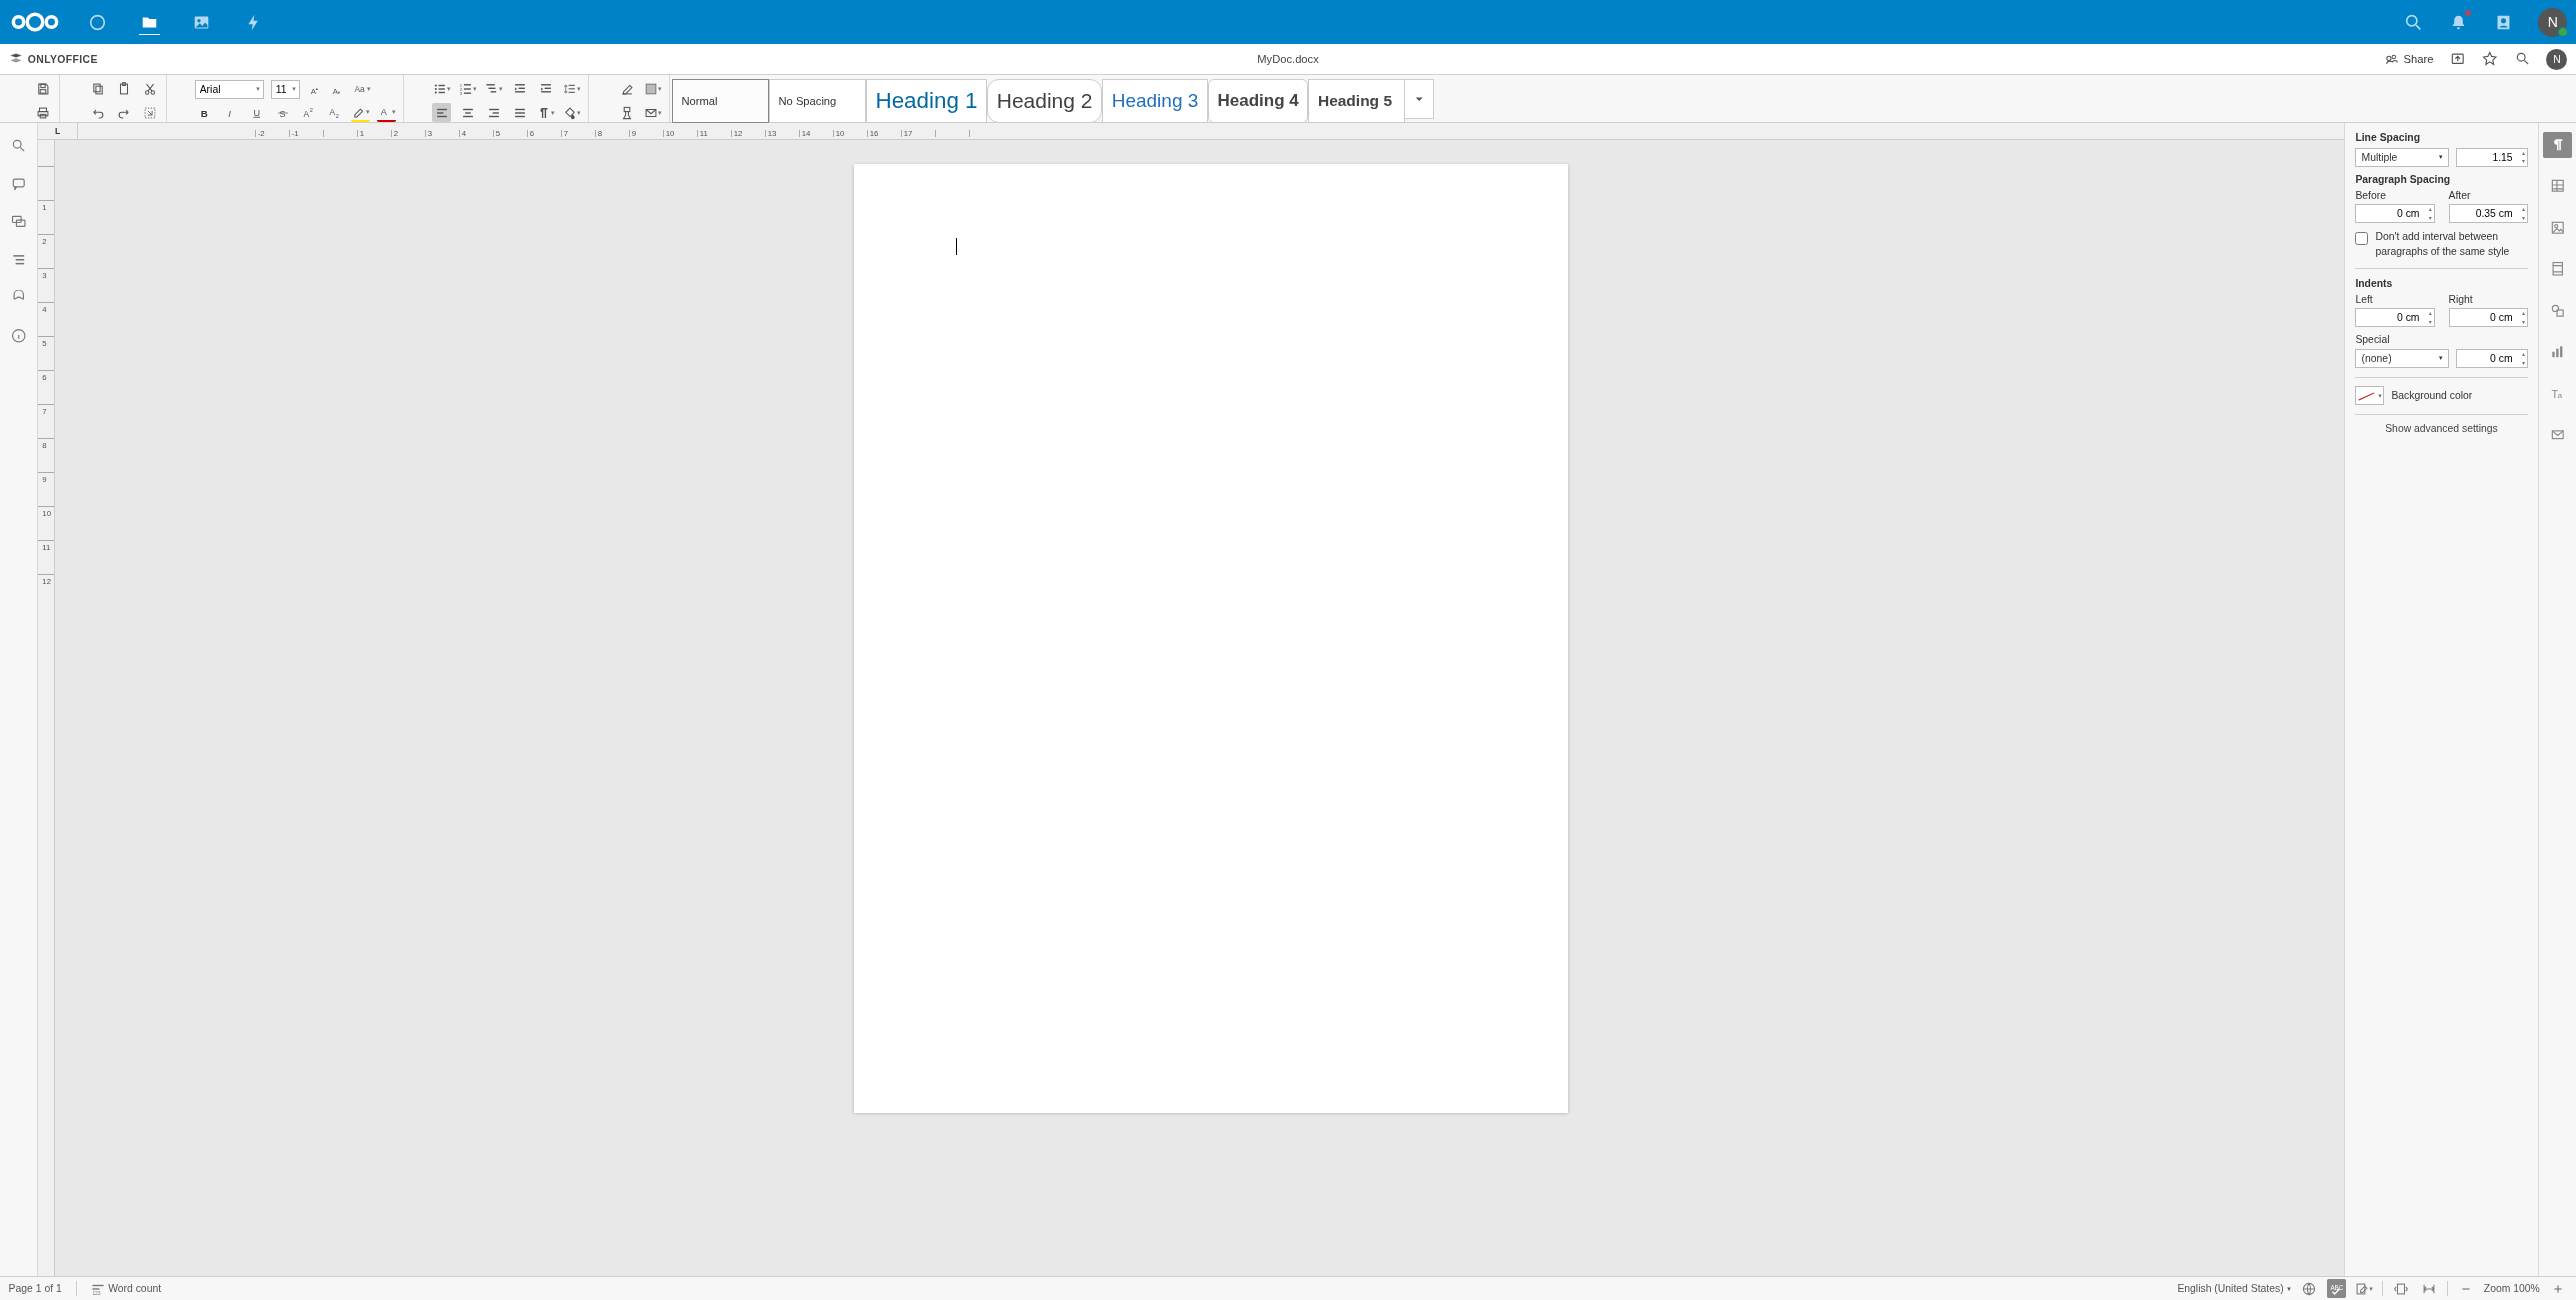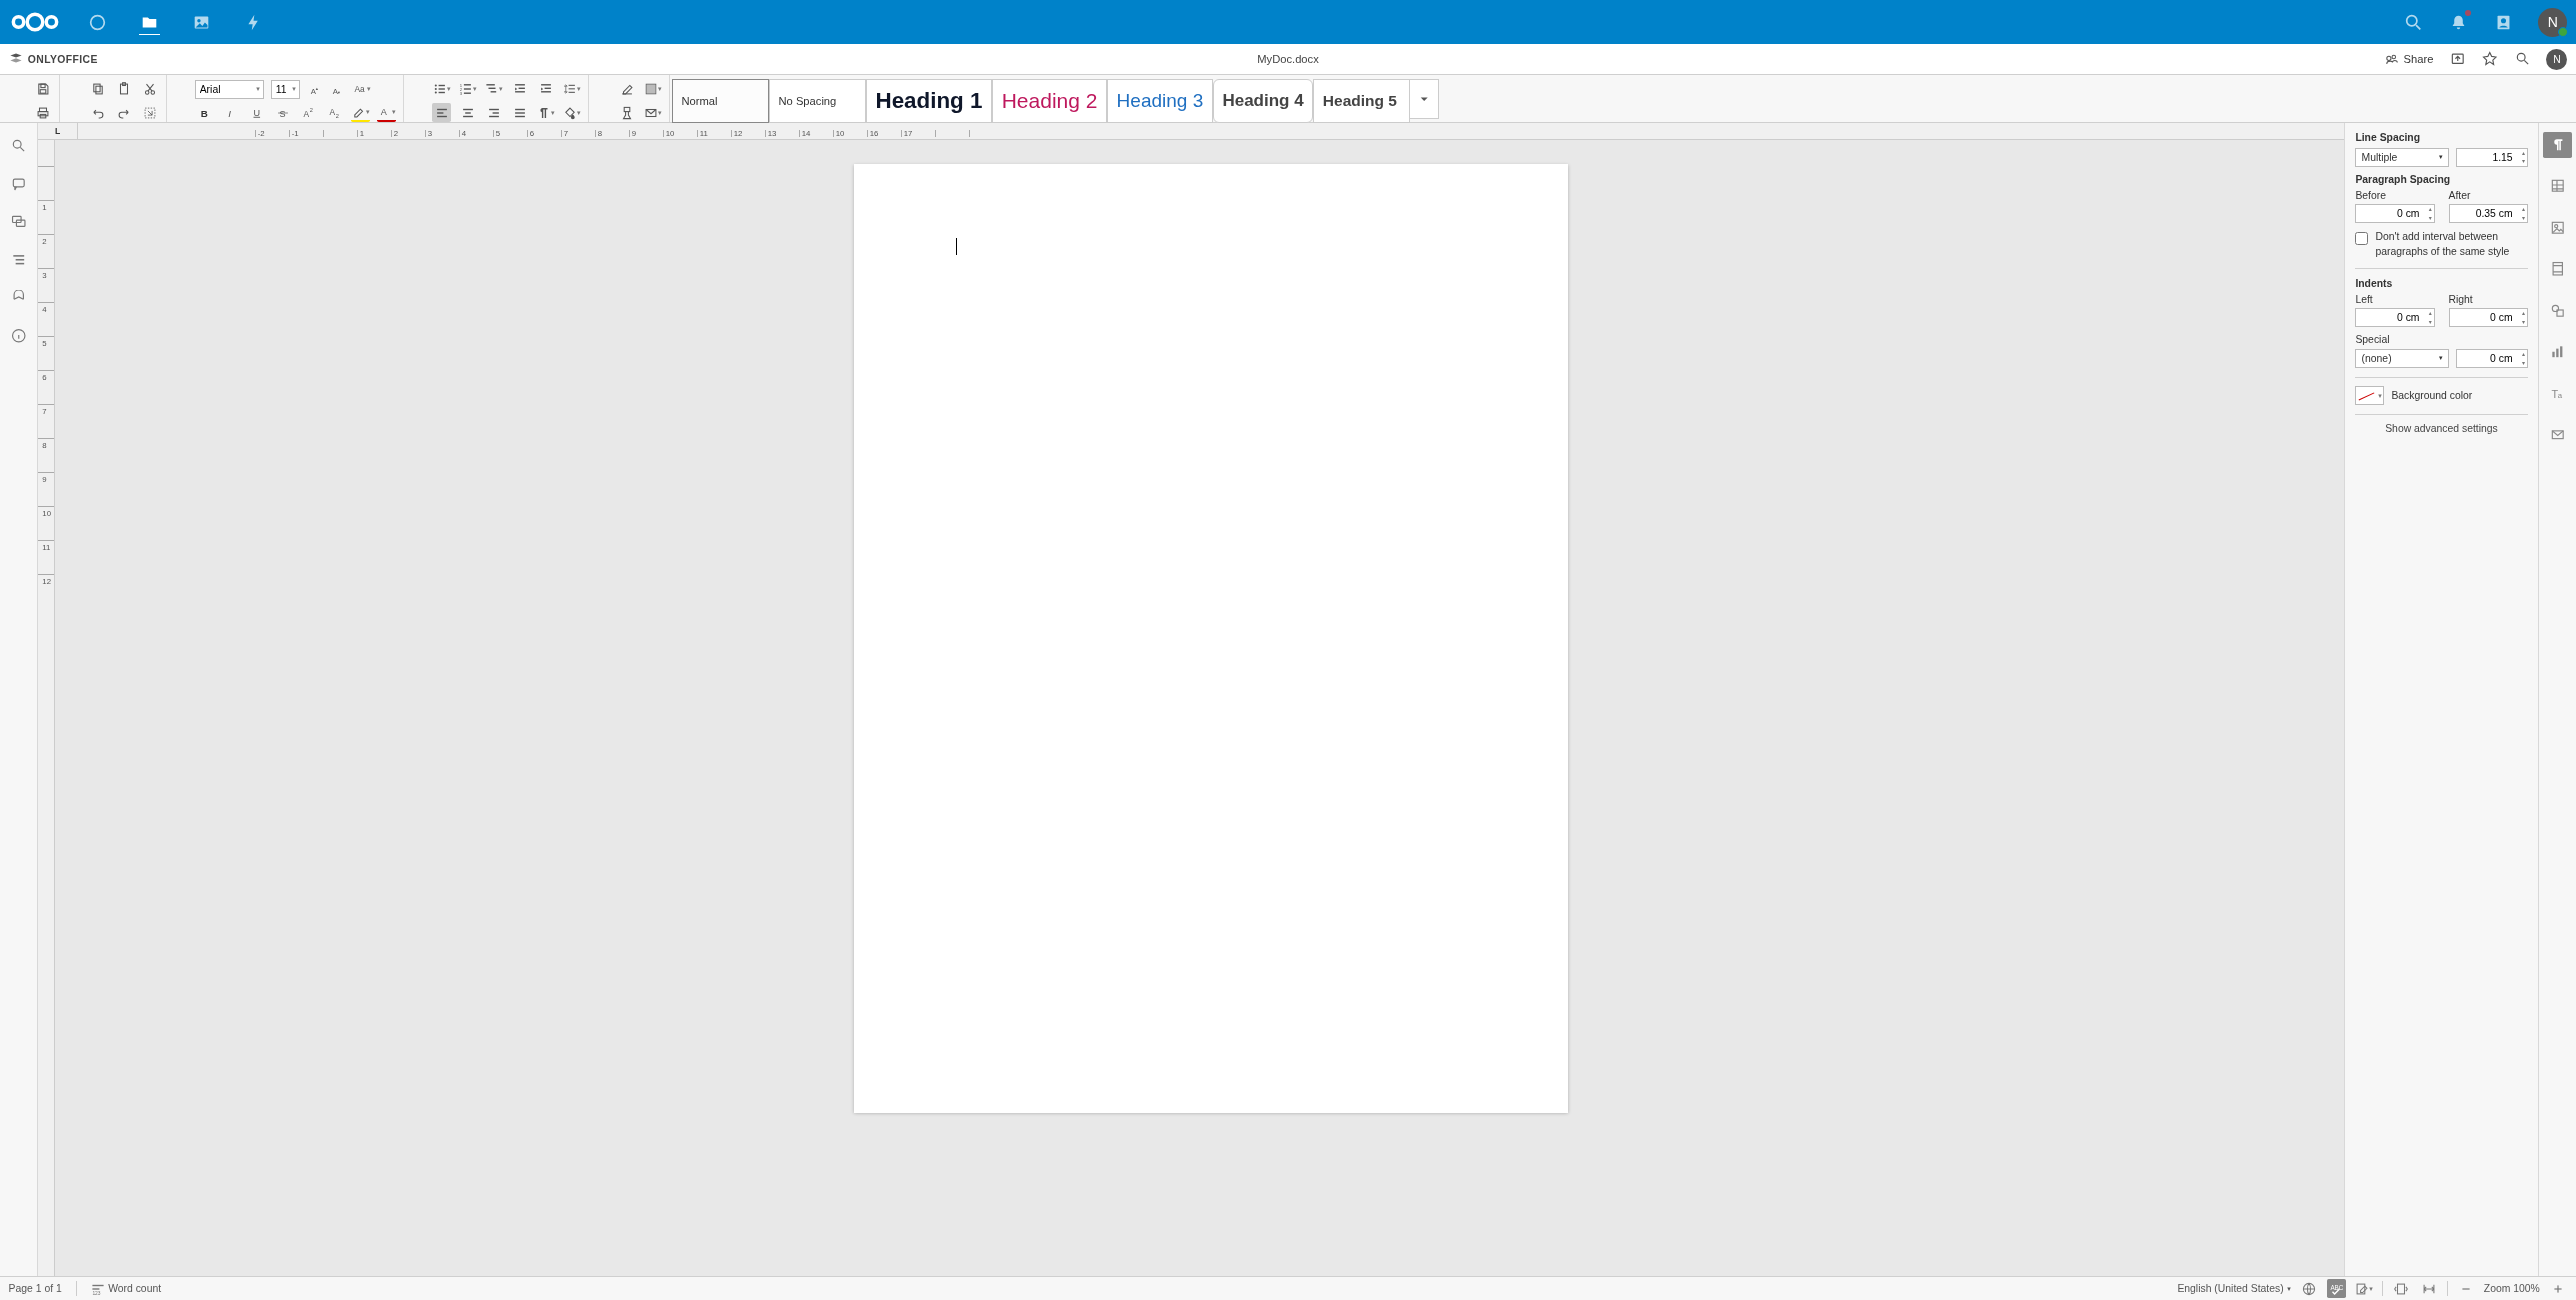--- a/index.html
+++ b/index.html
@@ -43,22 +43,22 @@
 .rb-sel input{border:none; outline:none; font-size:10.4px; width:100%;}
 .rb-sel .caret{font-size:7px;color:#777;}
 .font-name{width:69px;} .font-size{width:29px;}
 .hl-underline{border-bottom:2.6px solid #ffe600;}
 .fc-underline{border-bottom:2.6px solid #c00;}
 
 
 .styles-gallery { display:flex; align-items:stretch; margin-left:1.7px; }
 .style-thumb { min-width:97px; height:44px; margin:4.3px 0; border:0.9px solid #ccc; background:#fff; display:flex; align-items:center; padding:0 8.6px; cursor:pointer; white-space:nowrap; overflow:hidden;}
 .style-thumb.selected{border:1.7px solid #888; background:#fcfcfc;}
-.style-thumb.h1{font-size:22.4px; color:#0f172a; font-weight:700;}
-.style-thumb.h2{font-size:21px; color:#be185d; font-weight:300;}
+.style-thumb.h1{font-size:22.4px; color:#0369a1; font-weight:400;}
+.style-thumb.h2{font-size:21px; color:#404040; font-weight:300;border-radius:12px;}
 .style-thumb.h3{font-size:19px; color:#1f6fc1; font-weight:300;}
 .style-thumb.h4{font-size:17px; font-weight:bold; color:#444;border-radius:6px;}
 .style-thumb.h5{font-size:15.5px; font-weight:bold; color:#444;}
 .style-more{width:29px; height:40px; margin:4.3px 0; border:0.9px solid #ccc; border-left:none; background:#fff; display:flex; align-items:center; justify-content:center; cursor:pointer;}
 
 
 .oo-main { flex:1; display:flex; min-height:0; background:#fff;}
 .left-tools { width:38px; background:#f7f7f7; border-right:0.9px solid #d8d8d8; display:flex; flex-direction:column; align-items:center; padding-top:14px; gap:21px;}
 .left-tools .oo-icon-btn{color:#777;}
 

